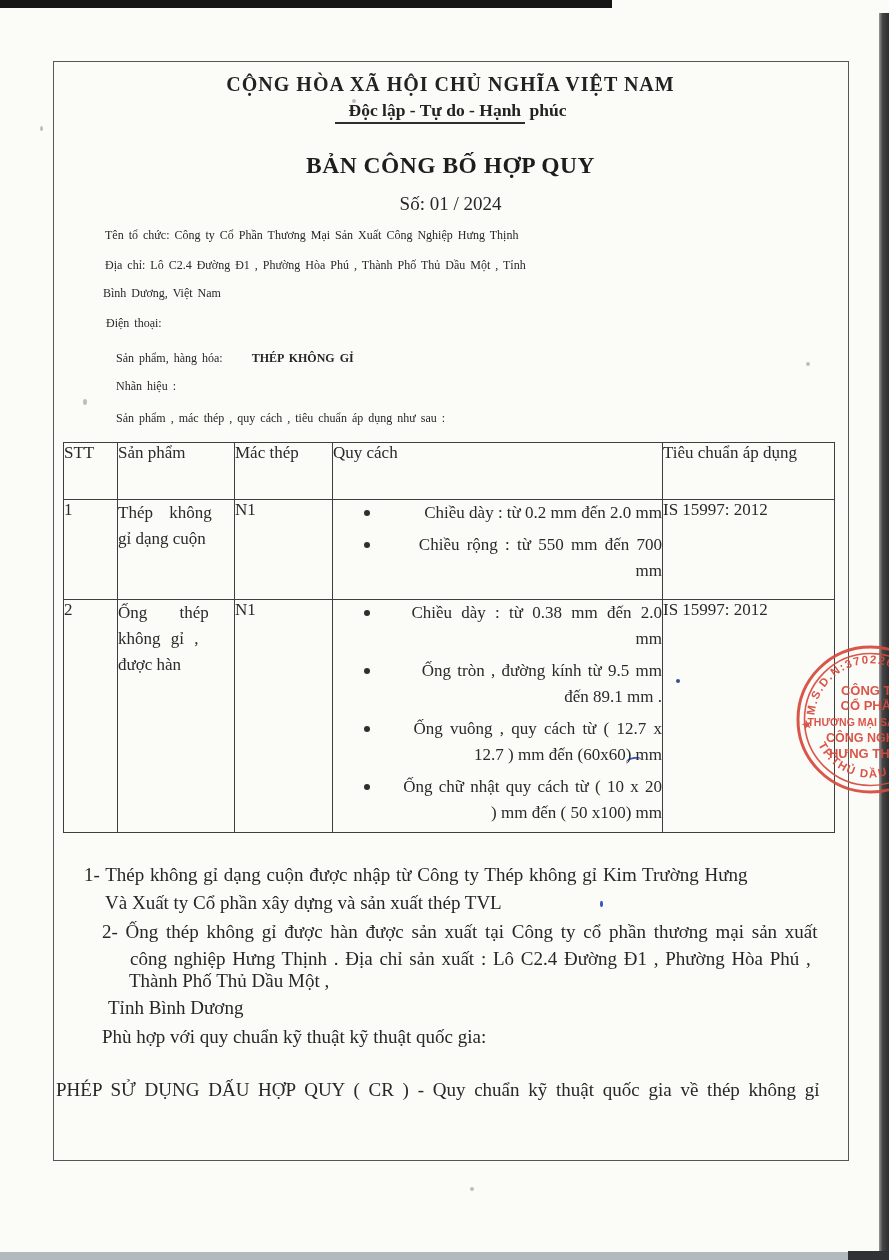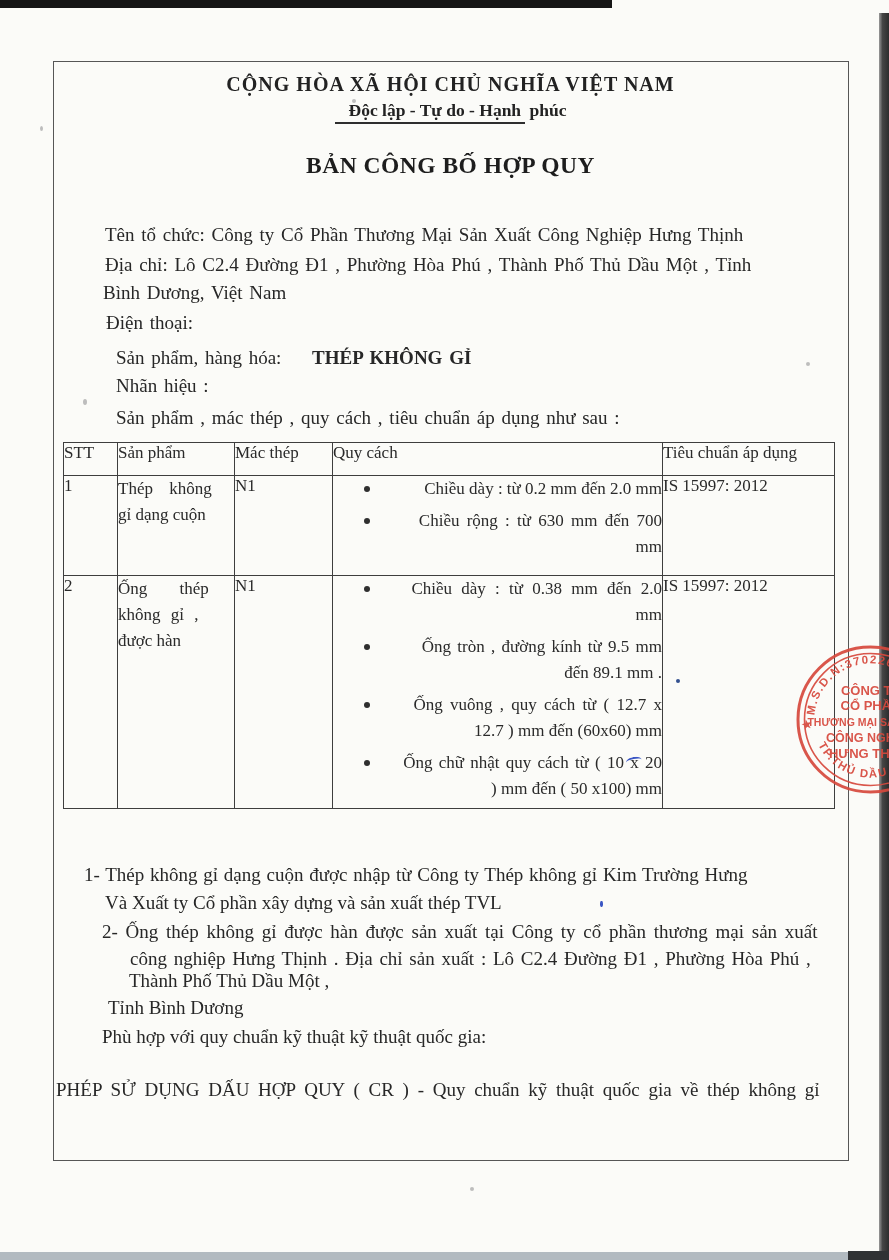--- a/index.html
+++ b/index.html
@@ -21,34 +21,34 @@
   .frame{position:absolute;left:53px;top:61px;width:794px;height:1098px;
     border:1.5px solid #565656;}
   
   .cline{position:absolute;left:53px;width:795px;text-align:center;white-space:nowrap;}
   .nat{top:73px;font-size:20px;font-weight:bold;letter-spacing:1px;color:#222;}
   .motto{top:100px;font-size:17.5px;font-weight:bold;color:#222;}
   .motto .u{border-bottom:2px solid #2e2e2e;padding:0 4px 2px 14px;}
   .doc-title{top:152px;font-size:23.5px;font-weight:bold;letter-spacing:.5px;color:#1d1d1d;}
   .doc-no{top:193px;font-size:19px;}
   
-  .ln{position:absolute;white-space:nowrap;font-size:19px;word-spacing:2px;line-height:24px;}
+  .ln{position:absolute;white-space:nowrap;font-size:12px;word-spacing:2px;line-height:24px;}
   .i-org   {left:105px;top:223px;}
   .i-addr1 {left:105px;top:253px;}
   .i-addr2 {left:103px;top:281px;}
   .i-phone {left:106px;top:311px;}
   .i-prod  {left:116px;top:346px;}
   .i-brand {left:116px;top:374px;}
   .i-intro {left:116px;top:406px;}
   .b{font-weight:bold;margin-left:24px;}
   
   table.spec{position:absolute;left:63px;top:442px;border-collapse:collapse;table-layout:fixed;}
   table.spec td,table.spec th{border:1px solid #3e3e3e;vertical-align:top;
     font-size:17px;font-weight:normal;text-align:left;padding:0;color:#2a2a2a;}
-  tr.r-head{height:33px;}
+  tr.r-head{height:57px;}
   tr.r1{height:100px;} tr.r2{height:231px;}
   th.h-stt{text-align:center;vertical-align:middle;}
   th.h{vertical-align:middle;padding-left:11px;}
   th.h-qc{vertical-align:middle;padding-left:17px;}
   td.stt{text-align:center;padding-top:13px;}
   td.sp{padding:13px 9px 0 9px;line-height:26px;}
   td.sp .l{display:block;white-space:nowrap;}
   .ws12{word-spacing:12px;} .ws28{word-spacing:28px;} .ws6{word-spacing:6px;}
   td.mac{text-align:center;padding-top:13px;}
   td.qc{padding-top:13px;}
@@ -89,20 +89,21 @@
   <div class="speck" style="left:470px;top:1187px;width:4px;height:4px;"></div>
   <div class="ink-blue" style="left:626px;top:757px;width:16px;height:6px;border-top:2px solid #3a56c4;border-radius:60%;transform:rotate(-10deg);"></div>
   <div class="ink-blue" style="left:676px;top:679px;width:4px;height:4px;background:#33508f;border-radius:50%;"></div>
   <div class="ink-blue" style="left:600px;top:901px;width:3px;height:6px;background:#3a56c4;border-radius:40%;"></div>
 
   <div class="frame"></div>
 
   <div class="cline nat">CỘNG HÒA XÃ HỘI CHỦ NGHĨA VIỆT NAM</div>
   <div class="cline motto"><span class="u">Độc lập - Tự do - Hạnh</span><span> phúc</span></div>
   <div class="cline doc-title">BẢN CÔNG BỐ HỢP QUY</div>
+  <div class="cline doc-no">Số: 01 / 2024</div>
 
   <div class="ln i-org">Tên tổ chức: Công ty Cổ Phần Thương Mại Sản Xuất Công Nghiệp Hưng Thịnh</div>
   <div class="ln i-addr1">Địa chỉ: Lô C2.4 Đường Đ1 , Phường Hòa Phú , Thành Phố Thủ Dầu Một , Tỉnh</div>
   <div class="ln i-addr2">Bình Dương, Việt Nam</div>
   <div class="ln i-phone">Điện thoại:</div>
   <div class="ln i-prod"><span>Sản phẩm, hàng hóa: </span><span class="b">THÉP KHÔNG GỈ</span></div>
   <div class="ln i-brand">Nhãn hiệu :</div>
   <div class="ln i-intro">Sản phẩm , mác thép , quy cách , tiêu chuẩn áp dụng như sau :</div>
 
   <table class="spec">
@@ -127,21 +128,21 @@
         <span class="l ws12">Thép không</span>
         <span class="l">gỉ dạng cuộn</span>
       </td>
       <td class="mac">N1</td>
       <td class="qc">
         <ul>
           <li>
             <span class="l">Chiều dày : từ 0.2 mm đến 2.0 mm</span>
           </li>
           <li>
-            <span class="l ws3">Chiều rộng : từ 630 mm đến 700</span>
+            <span class="l ws3">Chiều rộng : từ 550 mm đến 700</span>
             <span class="l">mm</span>
           </li>
         </ul>
       </td>
       <td class="tc">IS 15997: 2012</td>
     </tr>
     <tr class="r2">
       <td class="stt">2</td>
       <td class="sp">
         <span class="l ws28">Ống thép</span>

